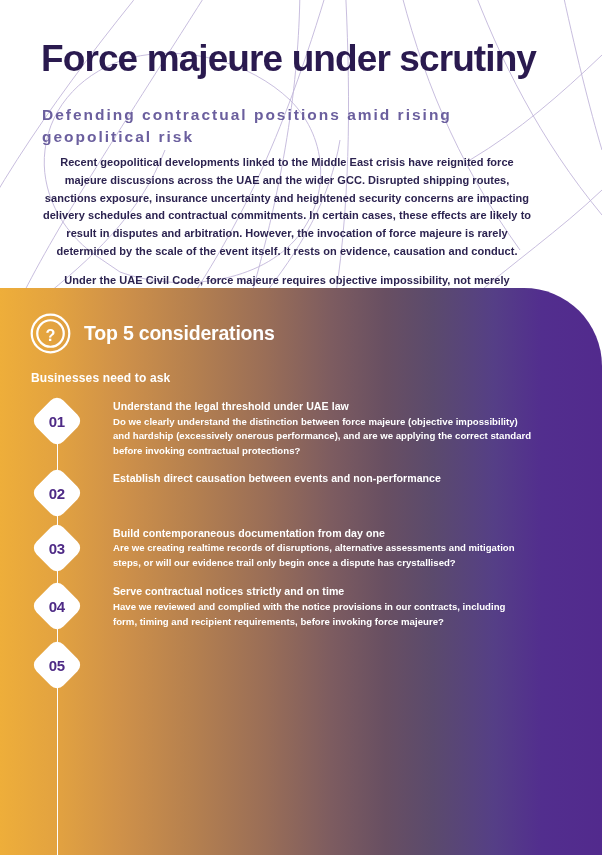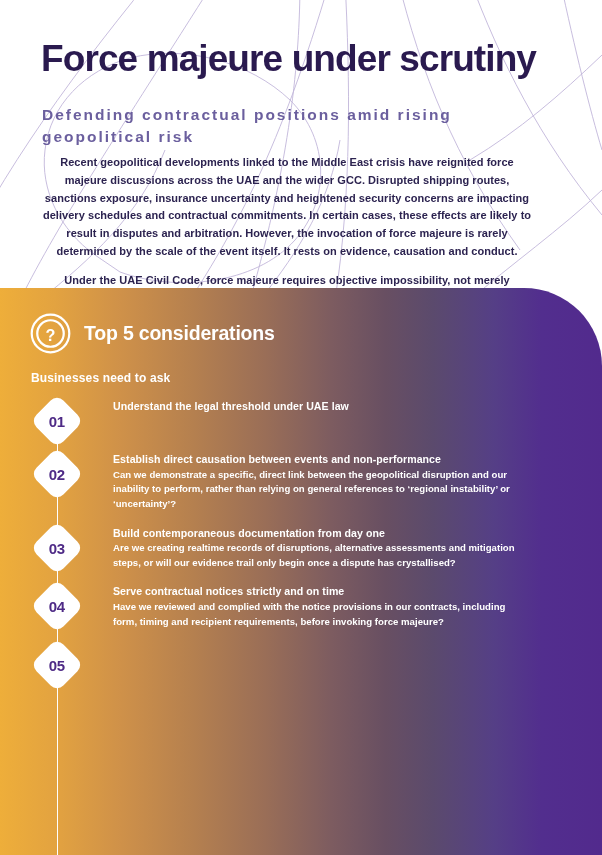--- a/index.html
+++ b/index.html
@@ -245,32 +245,32 @@
       <div class="tl-line"></div>
 
       <div class="item" style="margin-bottom:13px;">
         <div class="badge-wrap">
           <div class="badge">
             <span class="badge-num">01</span>
           </div>
         </div>
         <div class="item-body">
           <p class="item-title">Understand the legal threshold under UAE law</p>
+          <p class="item-text">Do we clearly understand the distinction between force majeure (objective impossibility) and hardship (excessively onerous performance), and are we applying the correct standard before invoking contractual protections?</p>
         </div>
       </div>
 
       <div class="item" style="margin-bottom:15px;">
         <div class="badge-wrap">
           <div class="badge">
             <span class="badge-num">02</span>
           </div>
         </div>
         <div class="item-body">
           <p class="item-title">Establish direct causation between events and non-performance</p>
-          <p class="item-text">Can we demonstrate a specific, direct link between the geopolitical disruption and our inability to perform, rather than relying on general references to ‘regional instability’ or ‘uncertainty’?</p>
         </div>
       </div>
 
       <div class="item" style="margin-bottom:15px;">
         <div class="badge-wrap">
           <div class="badge">
             <span class="badge-num">03</span>
           </div>
         </div>
         <div class="item-body">

